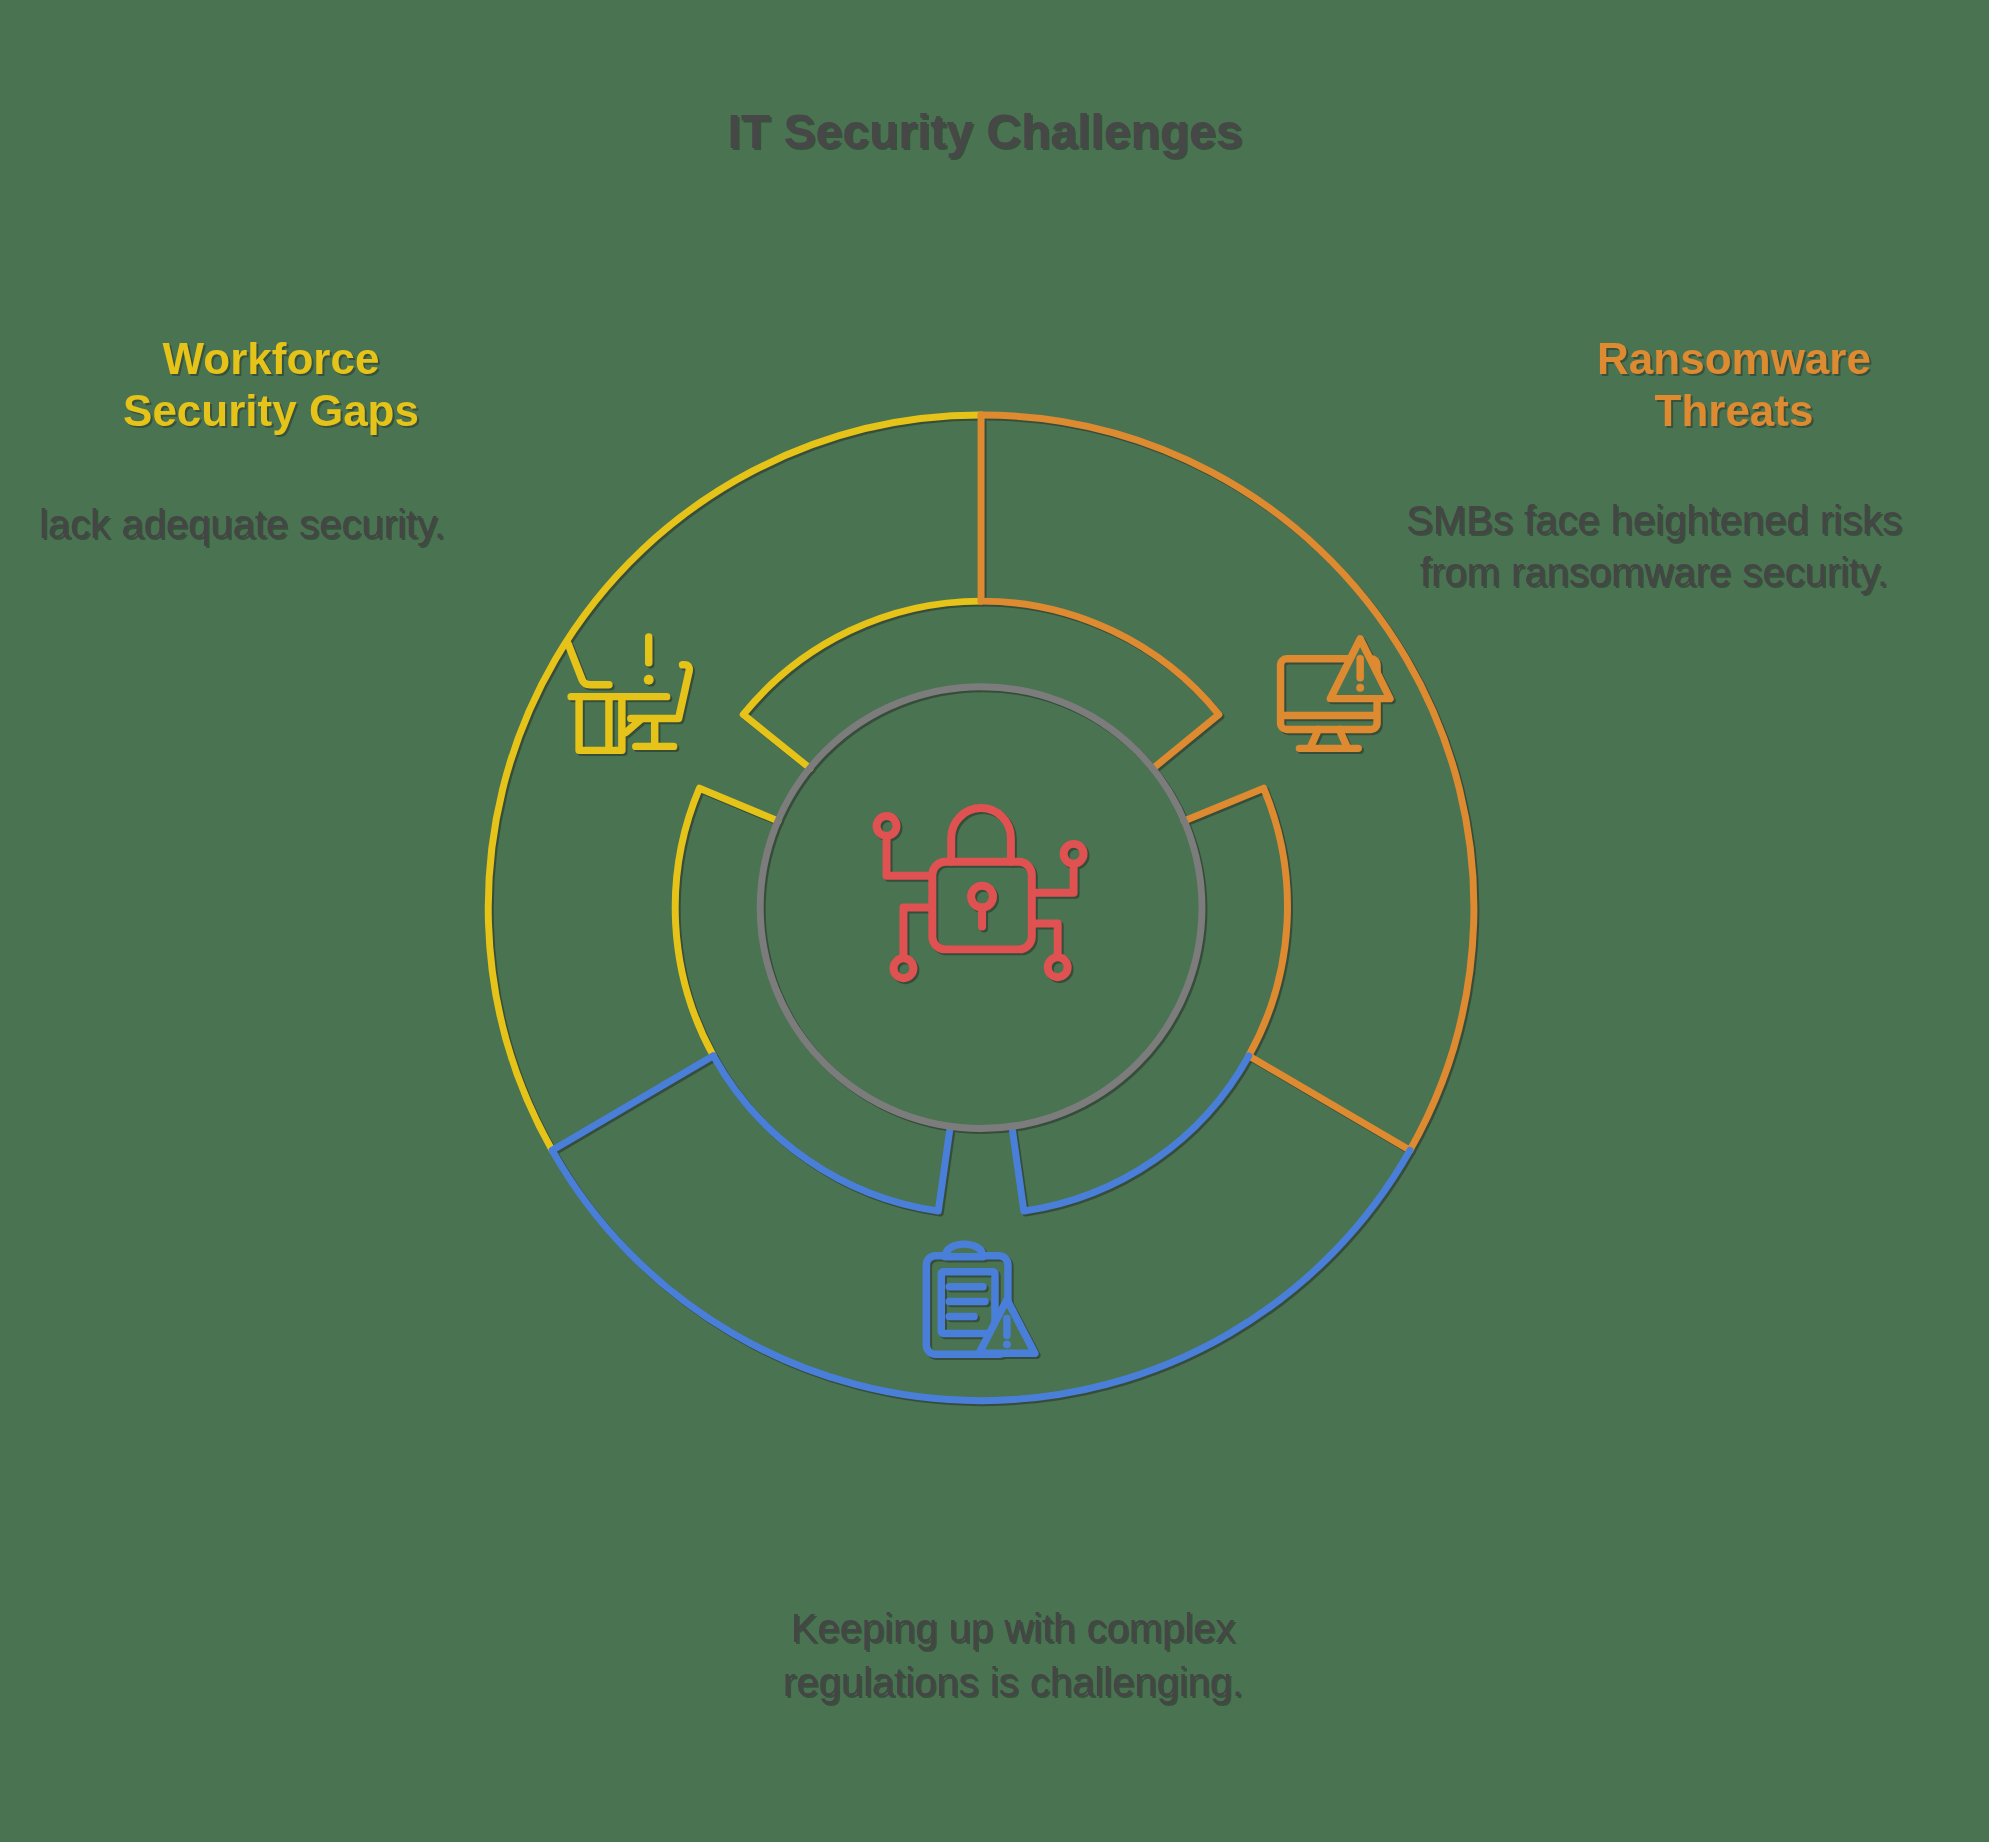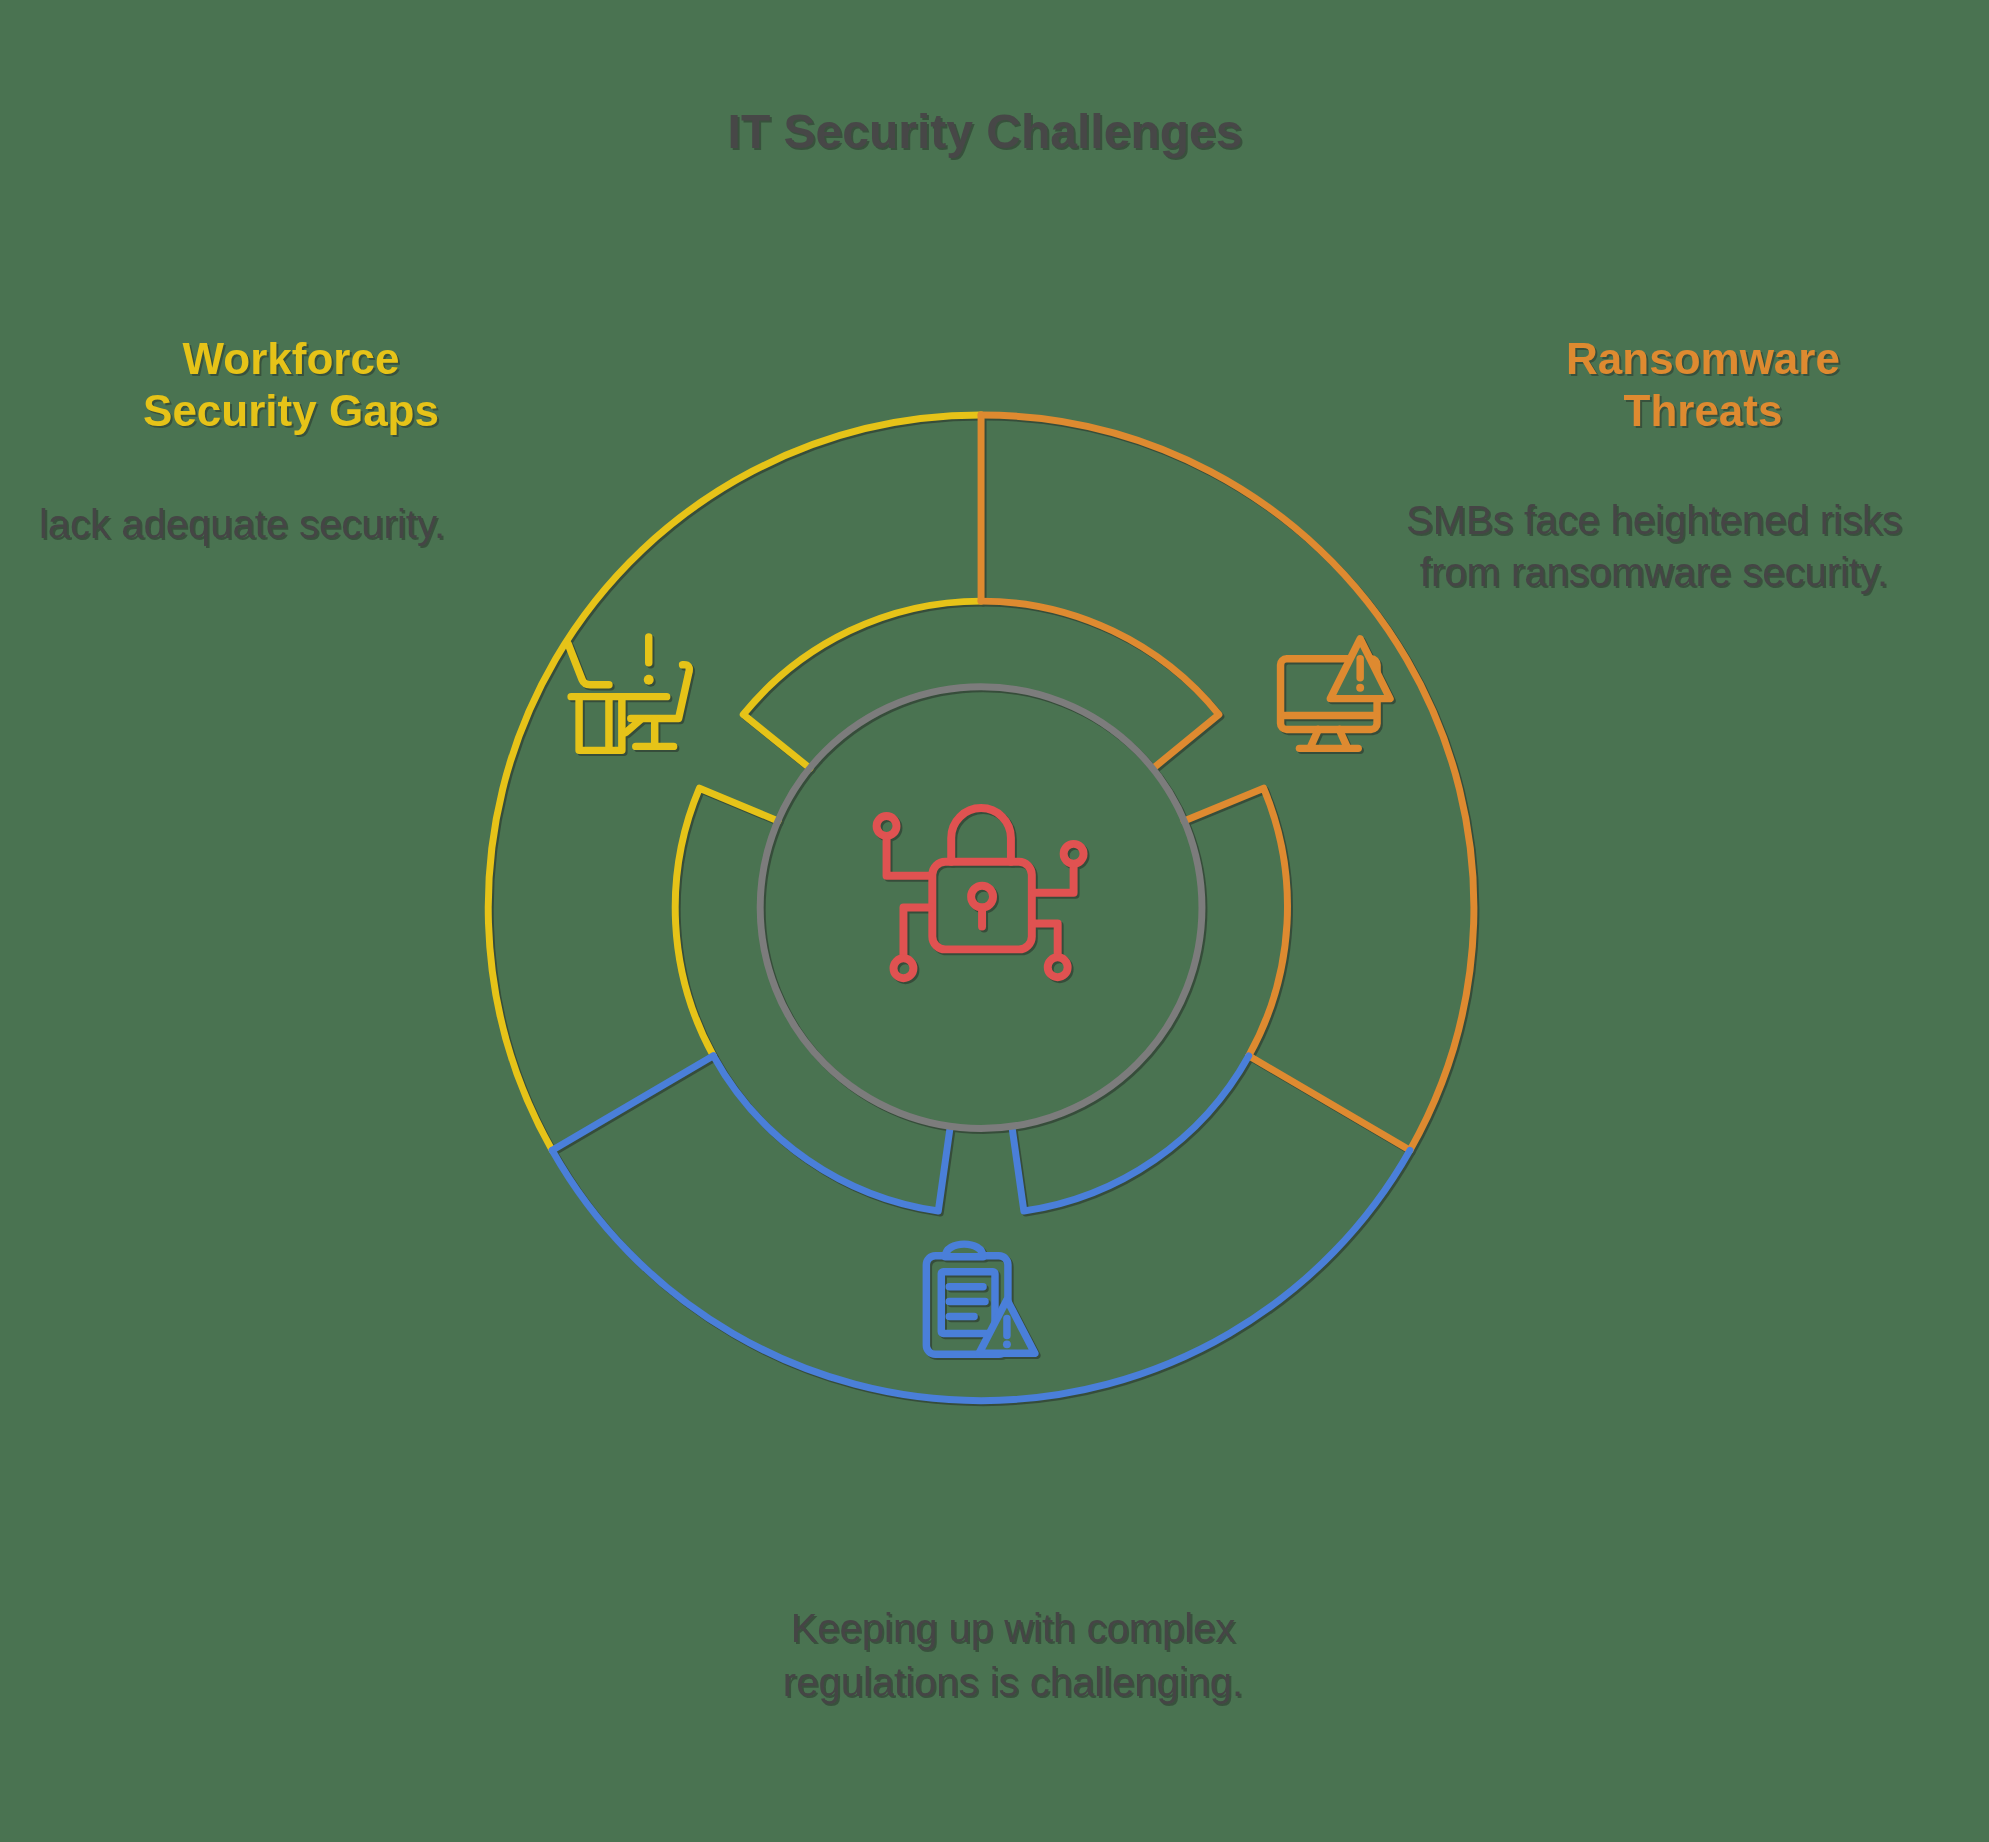--- a/index.html
+++ b/index.html
@@ -27,21 +27,21 @@
   .s-gray{stroke:var(--gray);}
   .s-red{stroke:var(--red);}
   .f-bg{fill:var(--background);}
   .txt{
     position:absolute;text-align:center;transform:translateX(-50%);
     white-space:nowrap;text-shadow:2px 2px 0 rgba(30,30,30,0.4);
   }
   .title{font-size:48px;font-weight:700;color:var(--title_text);line-height:1;}
   .heading{font-size:44px;font-weight:700;line-height:52px;}
   .heading.c-yellow{color:var(--yellow);}
-  .heading.c-orange{color:var(--orange);}
+  .heading.c-orange{color:var(--orange);margin-left:31px;}
   .heading.c-blue{color:var(--blue);}
   .desc{font-size:40px;font-weight:400;color:var(--text);line-height:52px;}
   .desc.bottom{line-height:54px;margin-left:28px;}
   .heading.bottom{line-height:57px;}
 </style>
 </head>
 <body>
 
 <div class="canvas">
 
@@ -111,21 +111,21 @@
       <rect class="icon s-blue" x="946" y="1278" width="54" height="62" rx="2"></rect>
       <path class="icon s-blue" d="M 954 1293 L 988 1293 M 954 1308 L 990 1308 M 954 1323 L 979 1323"></path>
       <path class="icon s-blue f-bg" d="M 1012 1306 L 1040 1360 L 984 1360 Z"></path>
       <path class="icon s-blue" d="M 1012 1325 L 1012 1342"></path>
       <circle cx="1012" cy="1351" r="4" fill="var(--blue)"></circle>
     </g>
   </svg>
 
   <div class="txt title" style="left:985px;top:108px;">IT Security Challenges</div>
 
-  <div class="txt heading c-yellow" style="left:291px;top:333px;">
+  <div class="txt heading c-yellow" style="left:271px;top:333px;">
     <div>Workforce</div>
     <div>Security Gaps</div>
   </div>
   <div class="txt desc" style="left:242px;top:498px;">
     <div>lack adequate security.</div>
   </div>
 
   <div class="txt heading c-orange" style="left:1703px;top:333px;">
     <div>Ransomware</div>
     <div>Threats</div>

